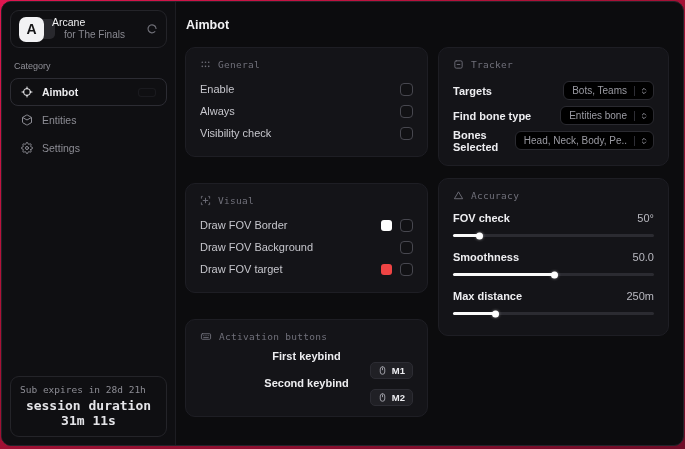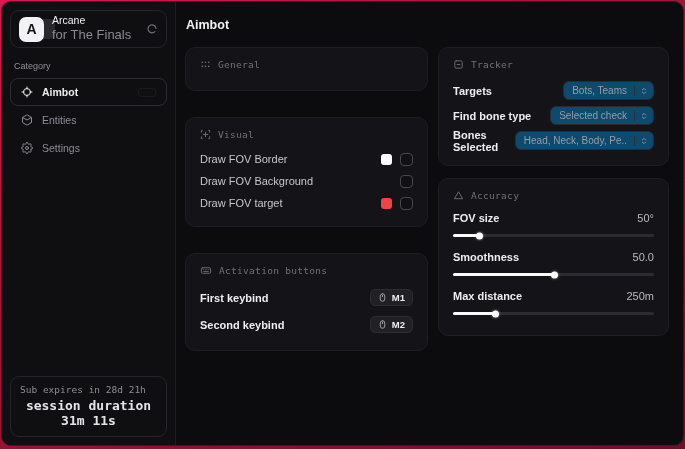--- a/index.html
+++ b/index.html
@@ -27,21 +27,21 @@
     width:25px; height:25px; background:#f2f2f4; border-radius:7px;
     color:#151517; font-weight:700; font-size:14px;
     display:flex; align-items:center; justify-content:center; position:relative; z-index:1;
   }
   .logo-ghost {
     position:absolute; left:22px; top:8px; width:22px; height:20px;
     background:#5a5a60; opacity:.35; border-radius:5px;
   }
   .brand-text { display:flex; flex-direction:column; line-height:1.25; z-index:1; }
   .brand-name { color:#f0f0f2; font-size:10.5px; font-weight:400; }
-  .brand-sub  { color:#8a8a92; font-size:13px; }
+  .brand-sub  { color:#8a8a92; font-size:10px;margin-left:12px; }
   .brand-action { margin-left:auto; color:#6e6e76; display:flex; }
   .cat-label { color:#8f8f97; font-size:9px; margin:13px 4px 7px; }
   .nav-item {
     height:28px; display:flex; align-items:center; gap:9px; padding:0 10px;
     color:#8d8d95; font-size:10.5px; border-radius:8px; border:1px solid transparent;
     cursor:pointer; position:relative;
   }
   .nav-item.active { border-color:#2c2c33; color:#ededf0; font-weight:600; }
   .nav-item svg { flex-shrink:0; }
   .kb-hint {
@@ -78,40 +78,40 @@
     background:#111114; cursor:pointer;
   }
   .swatch { width:11px; height:11px; border-radius:3px; cursor:pointer; }
   .keybadge {
     display:flex; align-items:center; gap:5px; background:#202025;
     border:1px solid #2c2c33; border-radius:5px; padding:2px 7px;
     color:#ececf0; font-size:9.5px; font-weight:700; cursor:pointer;
   }
   .keybadge svg { color:#a8a8b0; }
   .dropdown {
-    display:flex; align-items:center; background:#0c4a6e;
+    display:flex; align-items:center; background:#000000;
     border:1px solid #2a2a30; border-radius:6px; padding:2px 0 2px 8px;
     color:#9b9ba3; font-size:10px; cursor:pointer; height:19px;
   }
   .dd-text { padding-right:7px; white-space:nowrap; }
   .dd-icon { border-left:1px solid #2e2e35; padding:0 5px; display:flex; align-items:center; color:#8c8c95; }
   
   .acc-row { margin-bottom:11px; }
   .acc-row:last-child { margin-bottom:8px; }
   .acc-top { display:flex; align-items:center; justify-content:space-between; height:18px; }
   .acc-val { color:#b9b9c0; font-size:11px; }
   .track { position:relative; height:3px; background:#2b2b31; border-radius:2px; margin-top:7px; }
   .fill { position:absolute; left:0; top:0; height:3px; background:#fafafa; border-radius:2px; }
   .thumb {
     position:absolute; right:-4px; top:50%; width:7px; height:7px;
     background:#ffffff; border-radius:50%; transform:translateY(-50%);
     box-shadow:0 0 3px rgba(255,255,255,.5); cursor:pointer;
   }
   .gen-rows .row, .vis-rows .row { margin-bottom:0; }
-  .act-rows .row { height:27px; }
+  .act-rows .row { height:27px;flex-direction:column; }
   .trk-rows .row { height:25px; }
 </style>
 </head>
 <body>
 
 <div class="window">
 
   <div class="sidebar">
     <div class="brandbox">
       <div class="logo-ghost"></div>
@@ -177,20 +177,40 @@
             <svg width="11" height="11" viewBox="0 0 24 24" fill="currentColor">
               <circle cx="5" cy="7" r="1.8"></circle>
                 <circle cx="12" cy="7" r="1.8"></circle>
                 <circle cx="19" cy="7" r="1.8"></circle>
                 <circle cx="5" cy="16" r="1.8"></circle>
                 <circle cx="12" cy="16" r="1.8"></circle>
                 <circle cx="19" cy="16" r="1.8"></circle>
             </svg>
             <span>General</span>
           </div>
+          <div class="gen-rows">
+            <div class="row">
+              <span class="row-label">Enable</span>
+              <span class="row-right">
+                  <span class="checkbox"></span>
+                </span>
+            </div>
+            <div class="row">
+              <span class="row-label">Always</span>
+              <span class="row-right">
+                  <span class="checkbox"></span>
+                </span>
+            </div>
+            <div class="row">
+              <span class="row-label">Visibility check</span>
+              <span class="row-right">
+                  <span class="checkbox"></span>
+                </span>
+            </div>
+          </div>
         </div>
 
         <div class="card">
           <div class="card-hd">
             <svg width="11" height="11" viewBox="0 0 24 24" fill="none" stroke="currentColor" stroke-width="2" stroke-linecap="round">
               <line x1="12" y1="7" x2="12" y2="17"></line>
                 <line x1="7" y1="12" x2="17" y2="12"></line>
                 <path d="M5 3 H3 V7 M19 3 H21 V7 M5 21 H3 V17 M19 21 H21 V17"></path>
             </svg>
             <span>Visual</span>
@@ -282,21 +302,21 @@
                         <polyline points="7 15 12 20 17 15"></polyline>
                       </svg>
                   </span>
                 </span>
               </span>
             </div>
             <div class="row">
               <span class="row-label strong">Find bone type</span>
               <span class="row-right">
                 <span class="dropdown">
-                  <span class="dd-text">Selected check</span>
+                  <span class="dd-text">Entities bone</span>
                   <span class="dd-icon">
                     <svg width="8" height="10" viewBox="0 0 24 24" fill="none" stroke="currentColor" stroke-width="3" stroke-linecap="round" stroke-linejoin="round">
                         <polyline points="7 9 12 4 17 9"></polyline>
                         <polyline points="7 15 12 20 17 15"></polyline>
                       </svg>
                   </span>
                 </span>
               </span>
             </div>
             <div class="row">
@@ -319,21 +339,21 @@
         <div class="card">
           <div class="card-hd">
             <svg width="11" height="11" viewBox="0 0 24 24" fill="none" stroke="currentColor" stroke-width="2" stroke-linejoin="round">
               <path d="M12 4 L21 19 H3 Z"></path>
             </svg>
             <span>Accuracy</span>
           </div>
 
           <div class="acc-row">
             <div class="acc-top">
-              <span class="row-label strong">FOV size</span>
+              <span class="row-label strong">FOV check</span>
               <span class="acc-val">50°</span>
             </div>
             <div class="track">
               <div class="fill" style="width: 13%;">
                   <span class="thumb"></span>
                 </div>
             </div>
           </div>
 
           <div class="acc-row">

